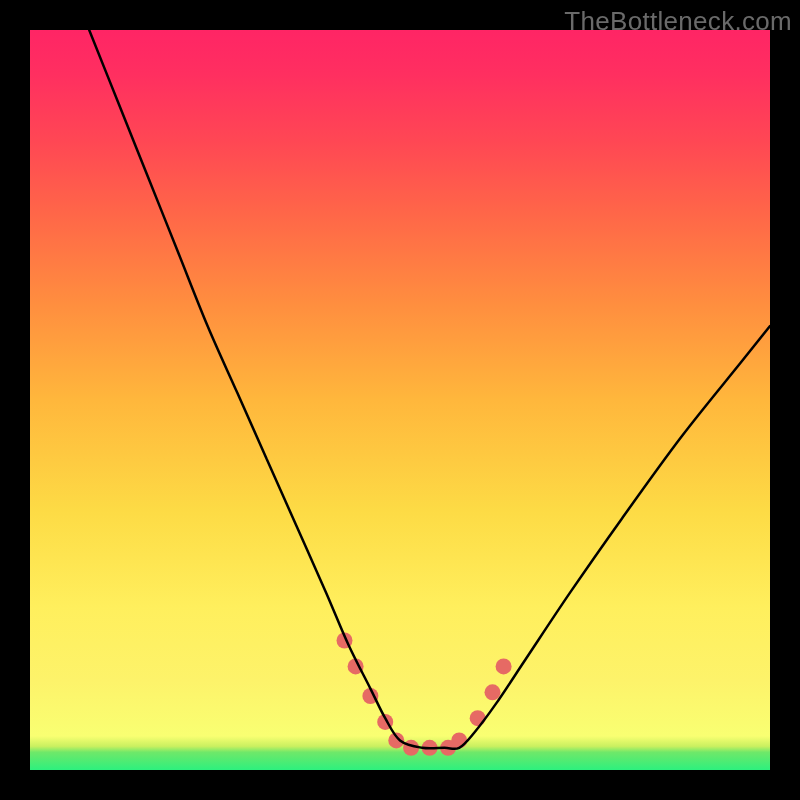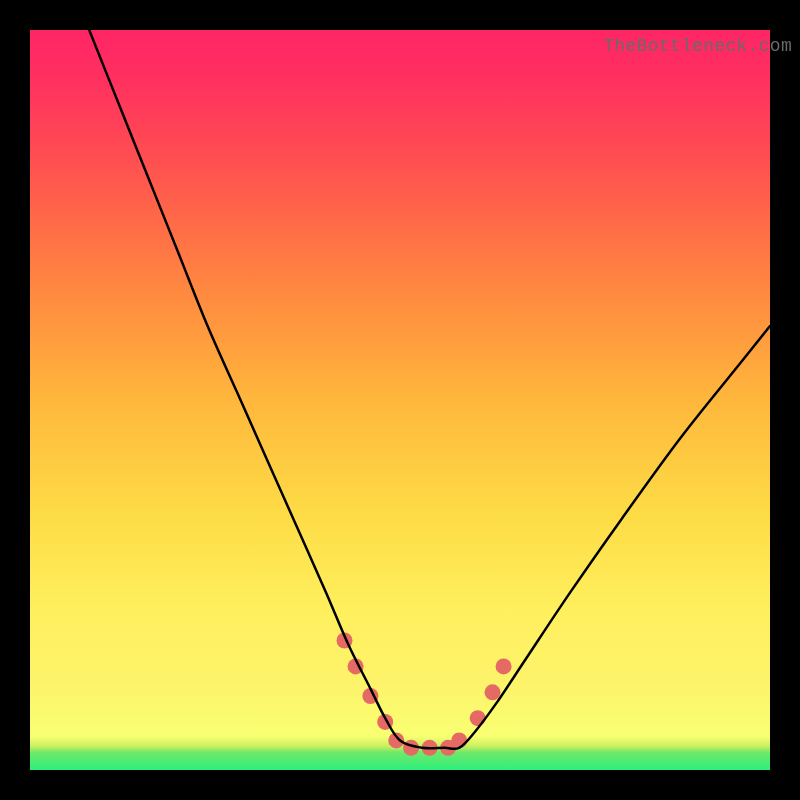--- a/index.html
+++ b/index.html
@@ -45,27 +45,26 @@
     left: 0;
     top: 0;
     width: 740px;
     height: 740px;
     display: block;
   }
   .watermark {
     position: absolute;
     top: 6px;
     right: 8px;
-    font-family: Liberation Mono, monospace;
-    font-size: 18px;
+    font-family: Liberation Sans, sans-serif;
+    font-size: 26px;
     color: #6a6a6a;
     letter-spacing: 0.3px;
     user-select: none;
     pointer-events: none;
-    margin-top: 30px;
   }
 </style>
 </head>
 <body>
 
 <div class="stage">
   <div class="chart-area">
     <svg class="chart-svg" viewBox="0 0 740 740">
       <g id="markers-group">
           <circle cx="314.5" cy="610.5" r="8" fill="#e66a64"></circle>

